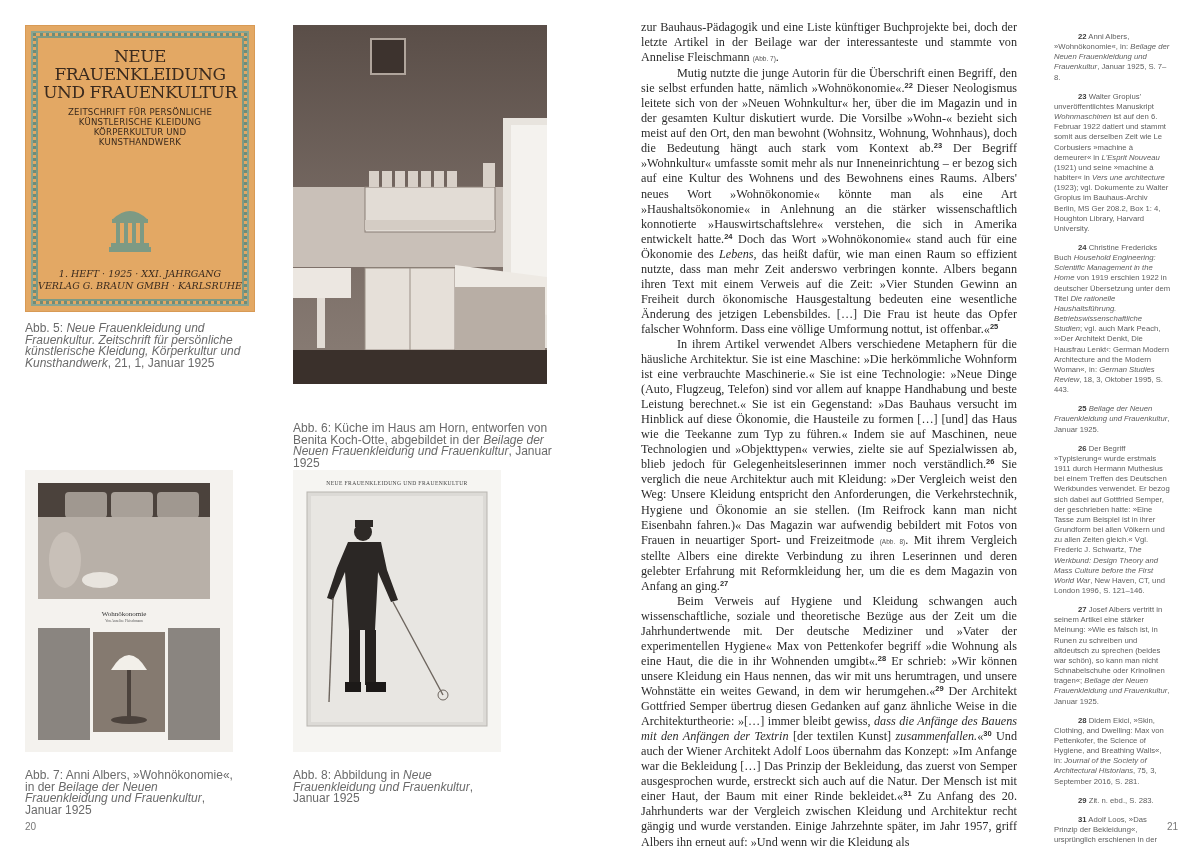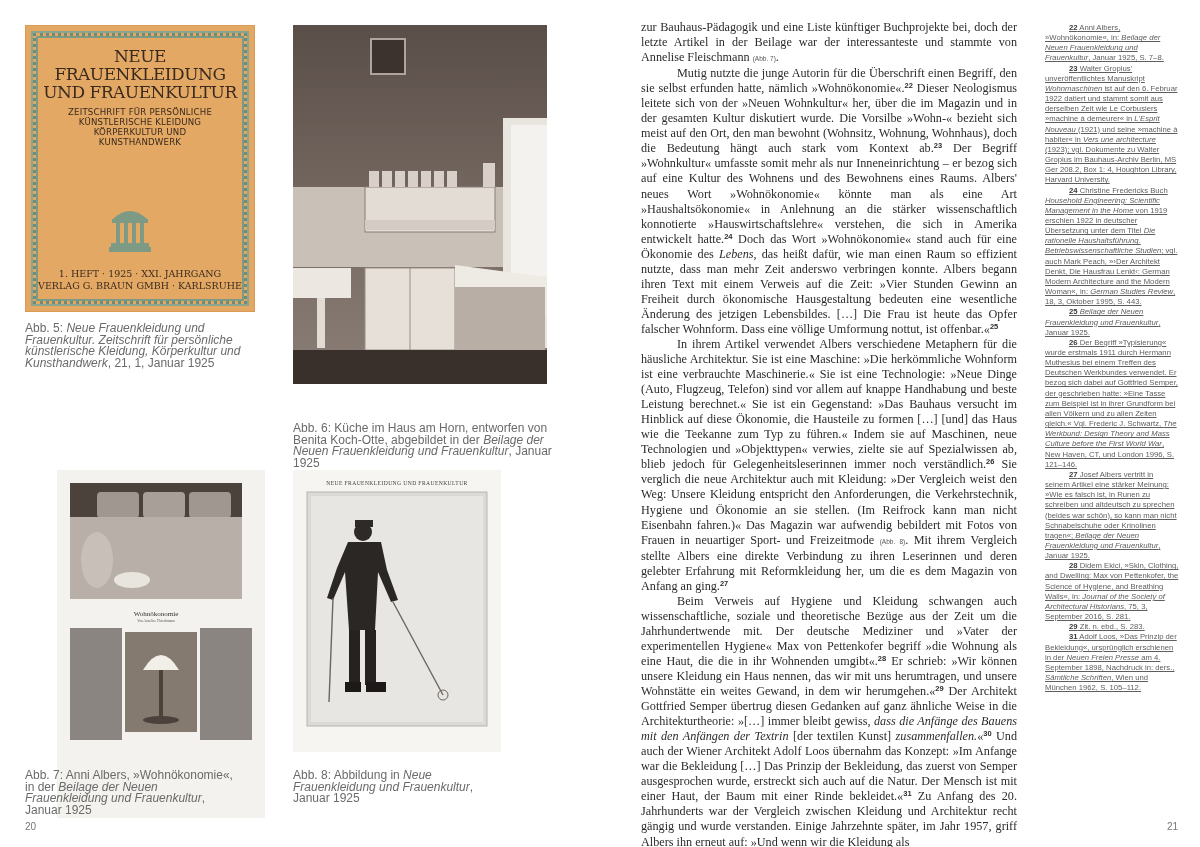--- a/index.html
+++ b/index.html
@@ -27,47 +27,47 @@
     position: absolute; left: 0; right: 0; top: 22px; text-align: center;
     font-family: "DejaVu Serif", serif; color: #3a2a1e; font-size: 17px; line-height: 18px; letter-spacing: -0.5px;
   }
   .cover-sub {
     position: absolute; left: 0; right: 0; top: 82px; text-align: center;
     font-family: "DejaVu Sans", sans-serif; color: #3a2a1e; font-size: 8.6px; line-height: 10px; letter-spacing: 0.2px;
   }
   .temple { position: absolute; left: 84px; top: 178px; width: 42px; height: 50px; }
   .cover-foot {
     position: absolute; left: 0; right: 0; top: 243px; text-align: center;
-    font-family: "DejaVu Serif", serif; color: #3a2a1e; font-size: 9.5px; line-height: 12px;
+    font-family: "DejaVu Serif", serif; color: #3a2a1e; font-size: 9.5px; line-height: 12px; font-style: italic;
   }
 
   
   .kitchen { left: 293px; top: 25px; width: 254px; height: 359px; background: #6a5d56; overflow: hidden; }
   
-  .wohn { left: 25px; top: 470px; width: 208px; height: 348px; background: #f4f2ee; margin-left: 32px; }
+  .wohn { left: 25px; top: 470px; width: 208px; height: 282px; background: #f4f2ee; }
   
   .ski { left: 293px; top: 470px; width: 208px; height: 282px; background: #f6f5f2; }
 
   
   .maincol {
     left: 641px; top: 20px; width: 376px; font-size: 12.2px; line-height: 15.05px; color: #2b2b2b;
     text-align: justify; text-align-last: auto;
   }
   .maincol p { margin: 0; }
   .maincol p.ind { text-indent: 36px; }
   .maincol sup { font-family: "Liberation Sans", sans-serif; font-weight: bold; font-size: 7.5px; line-height: 0; vertical-align: 4px; }
   .maincol .ref { font-family: "Liberation Sans", sans-serif; font-size: 6.5px; color: #555; }
   .maincol i { font-style: italic; }
 
   
   .notes {
     left: 1045px; top: 23px; width: 135px; font-family: "Liberation Sans", sans-serif;
     font-size: 7.7px; line-height: 10.15px; color: #5e5e5e;
   }
-  .notes p { margin: 0; text-indent: 24px; text-decoration: underline; }
+  .notes p { margin: 9px; text-indent: 24px; }
   .notes b { color: #3a3a3a; font-weight: bold; }
 </style>
 </head>
 <body>
 
 <div class="abs cover">
   <div class="cover-border"></div>
   <div class="cover-title">
     <div>NEUE</div>
     <div>FRAUENKLEIDUNG</div>

